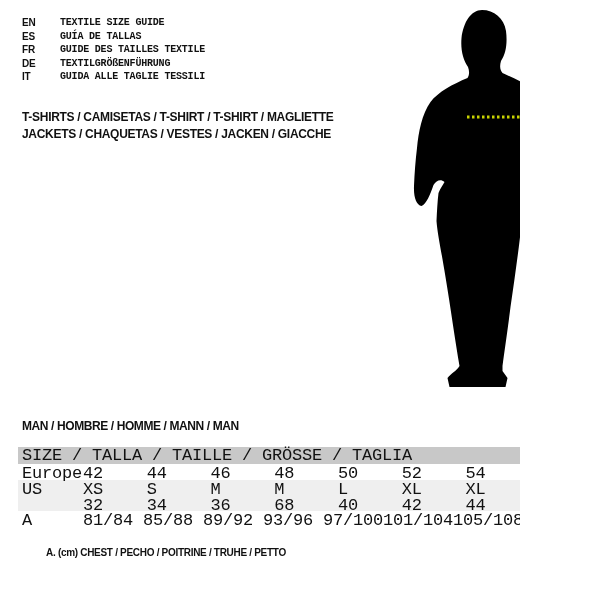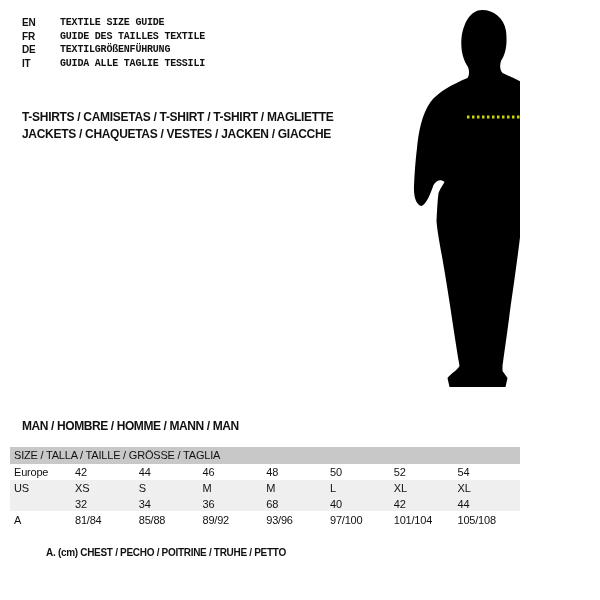--- a/index.html
+++ b/index.html
@@ -23,21 +23,21 @@
 
   
   .figure-svg{position:absolute;left:405px;top:5px;width:175px;height:385px;}
   .measure-ext-dash{position:absolute;left:542px;top:116px;width:18px;height:0;border-top:2px dashed #000;}
   .measure-label{position:absolute;left:562px;top:109px;font-size:13px;font-weight:bold;letter-spacing:0;}
 
   
   .section-title{position:absolute;left:22px;top:419px;font-size:12px;font-weight:bold;letter-spacing:-0.4px;white-space:nowrap;}
 
   
-  .size-table{position:absolute;left:10px;top:447px;width:575px;font-size:11px;letter-spacing:-0.2px;}
+  .size-table{position:absolute;left:18px;top:447px;width:575px;font-size:17px;letter-spacing:-0.2px;font-family:Liberation Mono, monospace;}
   .t-header{height:17px;line-height:17px;background:#c8c8c8;padding-left:4px;font-weight:normal;}
   .t-row{display:grid;grid-template-columns:65px repeat(8,1fr);align-items:center;}
   .t-row.band-light{background:#efefef;}
   .t-row.r-europe{height:16px;}
   .t-row.r-us{height:16px;}
   .t-row.r-num{height:15px;}
   .t-row.r-a{height:18px;}
   .t-label{padding-left:4px;text-align:left;}
   .t-cell{text-align:left;}
 
@@ -46,20 +46,24 @@
 </style>
 </head>
 <body>
 
 <div class="canvas">
 
   <div class="lang-list">
     <div class="lang-row">
       <span class="lang-code">EN</span>
       <span class="lang-label">TEXTILE SIZE GUIDE</span>
+    </div>
+    <div class="lang-row">
+      <span class="lang-code">ES</span>
+      <span class="lang-label">GUÍA DE TALLAS</span>
     </div>
     <div class="lang-row">
       <span class="lang-code">FR</span>
       <span class="lang-label">GUIDE DES TAILLES TEXTILE</span>
     </div>
     <div class="lang-row">
       <span class="lang-code">DE</span>
       <span class="lang-label">TEXTILGRÖßENFÜHRUNG</span>
     </div>
     <div class="lang-row">

